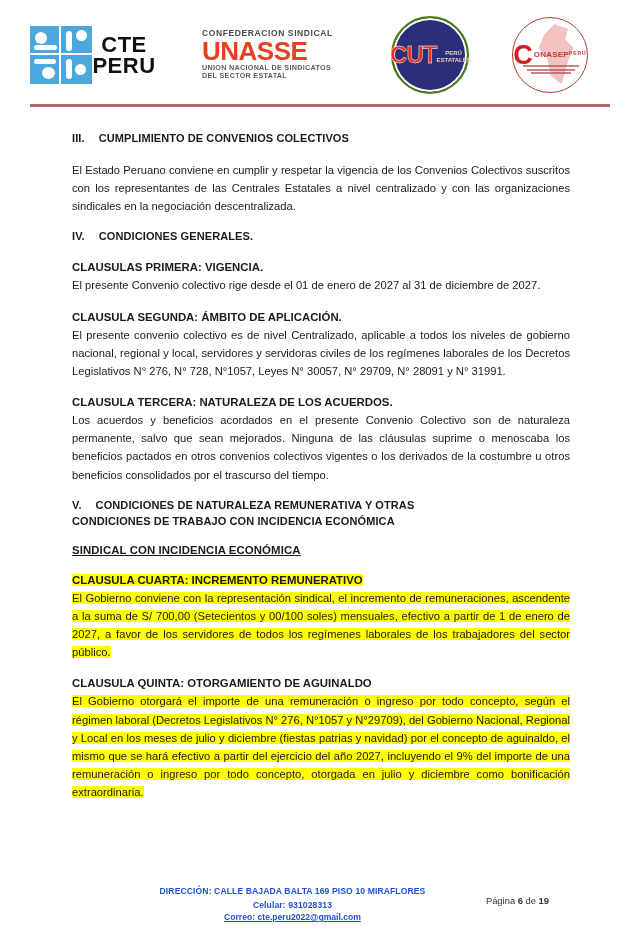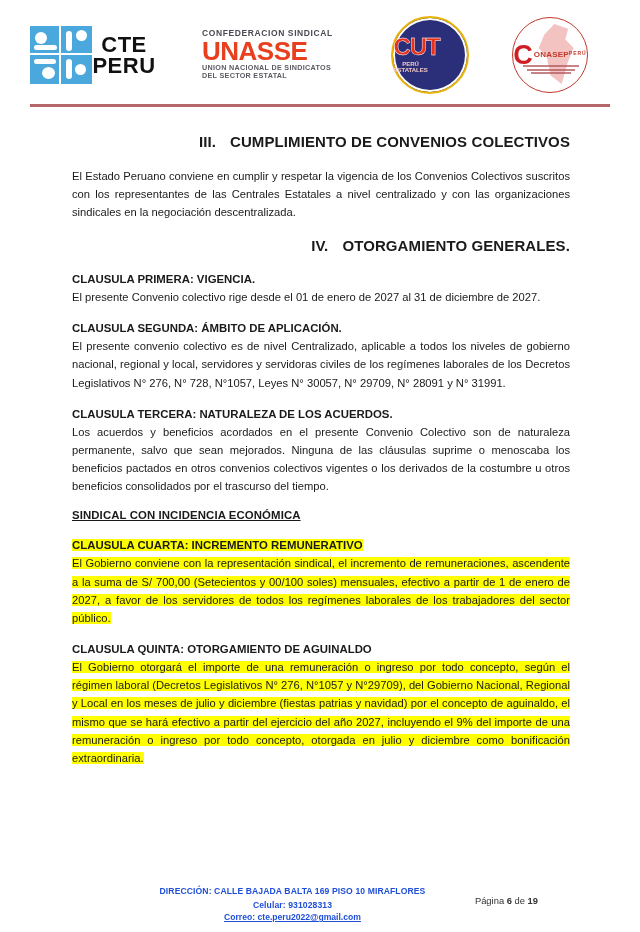--- a/index.html
+++ b/index.html
@@ -51,22 +51,22 @@
 
   
   .unasse{text-align:left;line-height:1.05;}
   .un-top{font-size:8.5px;font-weight:bold;color:#4a4a52;letter-spacing:0.6px;}
   .un-main{font-size:26px;font-weight:bold;color:#e8401f;letter-spacing:-0.5px;
     line-height:1;font-family:"Liberation Sans",sans-serif;}
   .un-bot{font-size:7.2px;font-weight:bold;color:#5a5a62;letter-spacing:0.3px;line-height:1.15;}
 
   
   .cut{width:74px;height:74px;border-radius:50%;background:#2b2f7a;
-    border:2px solid #eab308;box-shadow:inset 0 0 0 2px #ffffff, inset 0 0 0 4px #2b2f7a;
-    display:flex;flex-direction:column;align-items:flex-start;justify-content:center;}
+    border:2px solid #4d7c0f;box-shadow:inset 0 0 0 2px #ffffff, inset 0 0 0 4px #2b2f7a;
+    display:flex;flex-direction:row;align-items:center;justify-content:center;}
   .cut-main{font-size:24px;font-weight:bold;color:#e8301c;line-height:0.9;letter-spacing:-1px;
     -webkit-text-stroke:0.4px #ffffff;}
   .cut-sub{font-size:6px;font-weight:bold;color:#f4c9c2;line-height:1.1;text-align:center;margin-top:3px;}
 
   
   .conasep{position:relative;width:74px;height:74px;border-radius:50%;
     border:1.6px solid #c0392b;background:#fff;overflow:hidden;
     display:flex;align-items:center;justify-content:center;}
   .cs-map{position:absolute;right:6px;top:6px;width:46px;height:60px;
     background:#f0b9b6;
@@ -79,33 +79,33 @@
   .cs-peru{font-size:5px;font-weight:bold;color:#c0392b;letter-spacing:1px;}
   .cs-foot{position:absolute;left:10px;bottom:16px;width:56px;z-index:2;}
   .cs-foot i{display:block;height:2px;background:#b4595c;margin-bottom:1.6px;opacity:.75;}
   .cs-foot i:nth-child(2){width:84%;margin-left:8%;}
   .cs-foot i:nth-child(3){width:70%;margin-left:15%;}
 
   .header-rule{margin:0 30px;height:3px;background:#b4666a;}
 
   
   .content{padding:14px 70px 0 72px;box-sizing:border-box;}
-  .h-center{text-align:right;font-weight:bold;font-size:15px;letter-spacing:0.1px;
+  .h-center{text-align:left;font-weight:bold;font-size:11px;letter-spacing:0.1px;
     margin:10px 0 14px 0;line-height:1.45;}
   .h-center .numlbl{margin-right:14px;}
   .para{font-size:11.2px;line-height:1.62;text-align:justify;margin:0 0 14px 0;}
   .clause-title{font-size:11.4px;font-weight:bold;margin:0;line-height:1.5;}
   .clause-block{margin-bottom:14px;}
   .underline-head{font-size:11.4px;font-weight:bold;text-decoration:underline;
     margin:0 0 16px 0;letter-spacing:0.1px;}
   .hl-block{background:#ffff00;display:inline;box-decoration-break:clone;
     -webkit-box-decoration-break:clone;}
 
   
-  .footer{position:absolute;left:0;bottom:10px;width:585px;padding:0 37px;
+  .footer{position:absolute;left:0;bottom:10px;width:585px;padding:0 26px;
     box-sizing:border-box;}
   .foot-row{position:relative;text-align:center;}
   .foot-line{font-size:8.6px;font-weight:bold;color:#1f4fd8;line-height:1.55;letter-spacing:0.1px;}
   .foot-mail{font-size:8.6px;font-weight:bold;color:#1f4fd8;text-decoration:underline;}
   .page-num{position:absolute;right:10px;top:10px;font-size:9.4px;color:#333;}
   .page-num b{font-weight:bold;}
 </style>
 </head>
 <body>
 
@@ -178,38 +178,42 @@
 
   <div class="content">
 
     <div class="h-center">
       <span class="numlbl">III.</span><span>CUMPLIMIENTO DE CONVENIOS COLECTIVOS</span>
     </div>
 
     <p class="para">El Estado Peruano conviene en cumplir y respetar la vigencia de los Convenios Colectivos suscritos con los representantes de las Centrales Estatales  a nivel centralizado y con las organizaciones sindicales en la negociación descentralizada.</p>
 
     <div class="h-center">
-      <span class="numlbl">IV.</span><span>OTORGAMIENTO GENERALES.</span>
-    </div>
-
-    <div class="clause-block">
-      <p class="clause-title">CLAUSULA PRIMERA: VIGENCIA.</p>
+      <span class="numlbl">IV.</span><span>CONDICIONES GENERALES.</span>
+    </div>
+
+    <div class="clause-block">
+      <p class="clause-title">CLAUSULAS PRIMERA: VIGENCIA.</p>
       <p class="para">El presente Convenio colectivo rige desde el 01 de enero de 2027 al 31 de diciembre de 2027.</p>
     </div>
 
     <div class="clause-block">
       <p class="clause-title">CLAUSULA SEGUNDA: ÁMBITO DE APLICACIÓN.</p>
       <p class="para">El presente convenio colectivo es de nivel Centralizado, aplicable a todos los niveles de gobierno nacional, regional y local, servidores y servidoras civiles de los regímenes laborales de los Decretos Legislativos N° 276, N° 728, N°1057, Leyes N° 30057, N° 29709, N° 28091 y N° 31991.</p>
     </div>
 
     <div class="clause-block">
       <p class="clause-title">CLAUSULA TERCERA: NATURALEZA DE LOS ACUERDOS.</p>
       <p class="para">Los acuerdos y beneficios acordados en el presente Convenio Colectivo son de naturaleza permanente, salvo que sean mejorados. Ninguna de las cláusulas suprime o menoscaba los beneficios pactados en otros convenios colectivos vigentes o los derivados de la costumbre u otros beneficios consolidados por el trascurso del tiempo.</p>
     </div>
 
+    <div class="h-center">
+      <span class="numlbl">V.</span><span>CONDICIONES DE NATURALEZA REMUNERATIVA Y OTRAS</span><br>
+      <span>CONDICIONES DE TRABAJO CON INCIDENCIA ECONÓMICA</span>
+    </div>
 
     <p class="underline-head">SINDICAL CON INCIDENCIA ECONÓMICA</p>
 
     <div class="clause-block">
       <p class="clause-title"><span class="hl-block">CLAUSULA CUARTA: INCREMENTO REMUNERATIVO</span></p>
       <p class="para"><span class="hl-block">El Gobierno conviene con la representación sindical, el incremento de remuneraciones, ascendente a la suma de S/ 700,00 (Setecientos y 00/100 soles) mensuales, efectivo a partir de 1 de enero de 2027, a favor de los servidores de todos los regímenes laborales de los trabajadores del sector público.</span></p>
     </div>
 
     <div class="clause-block">
       <p class="clause-title">CLAUSULA QUINTA: OTORGAMIENTO DE AGUINALDO</p>

